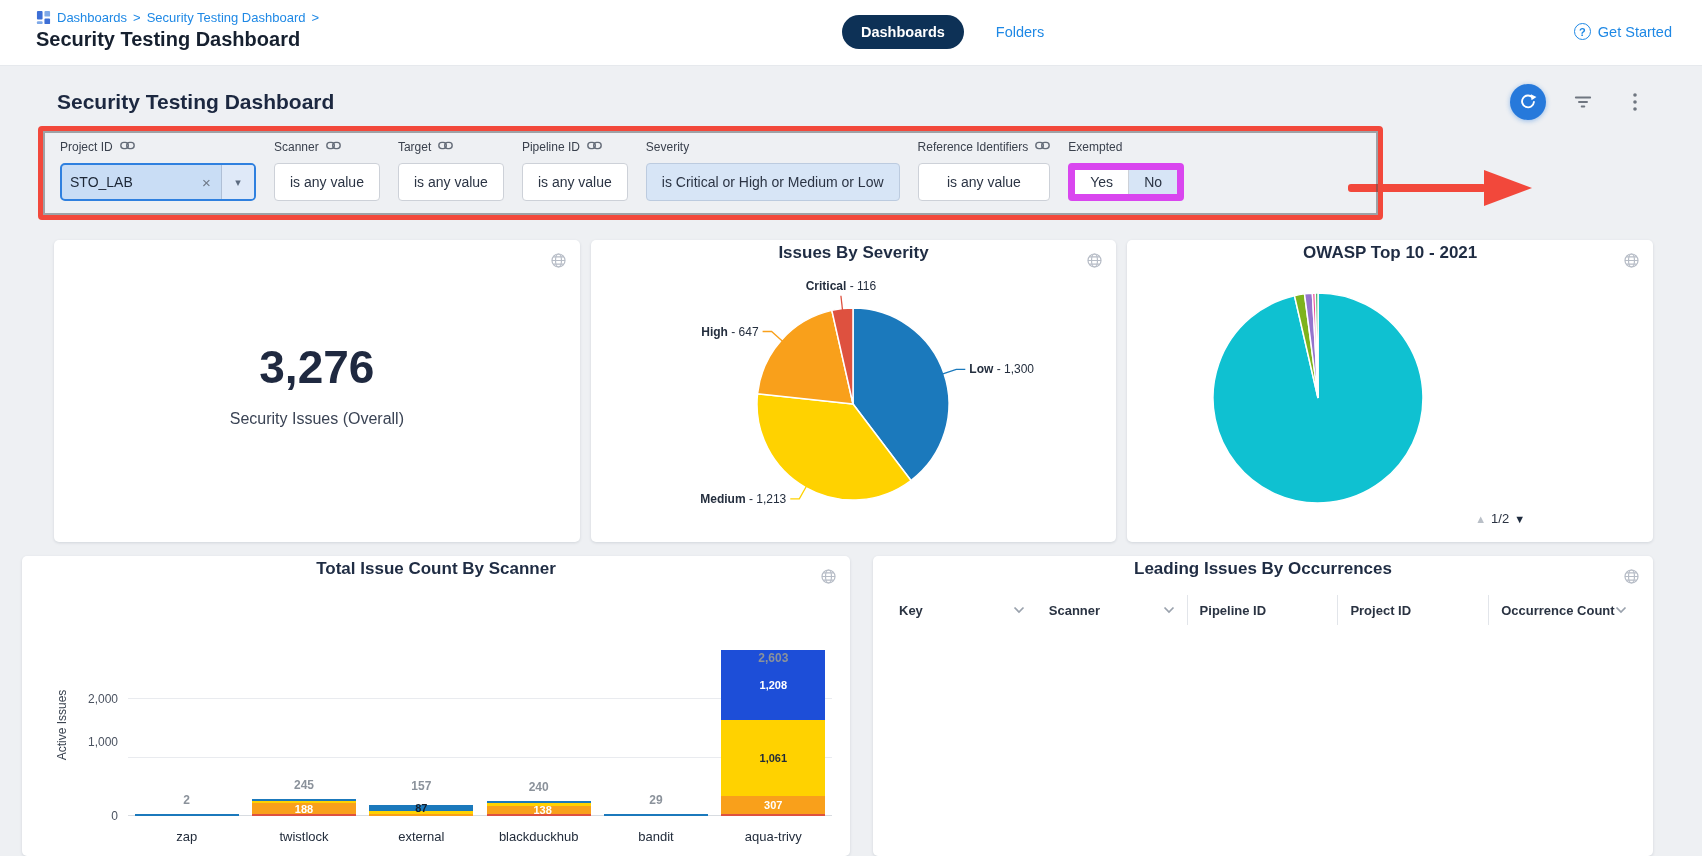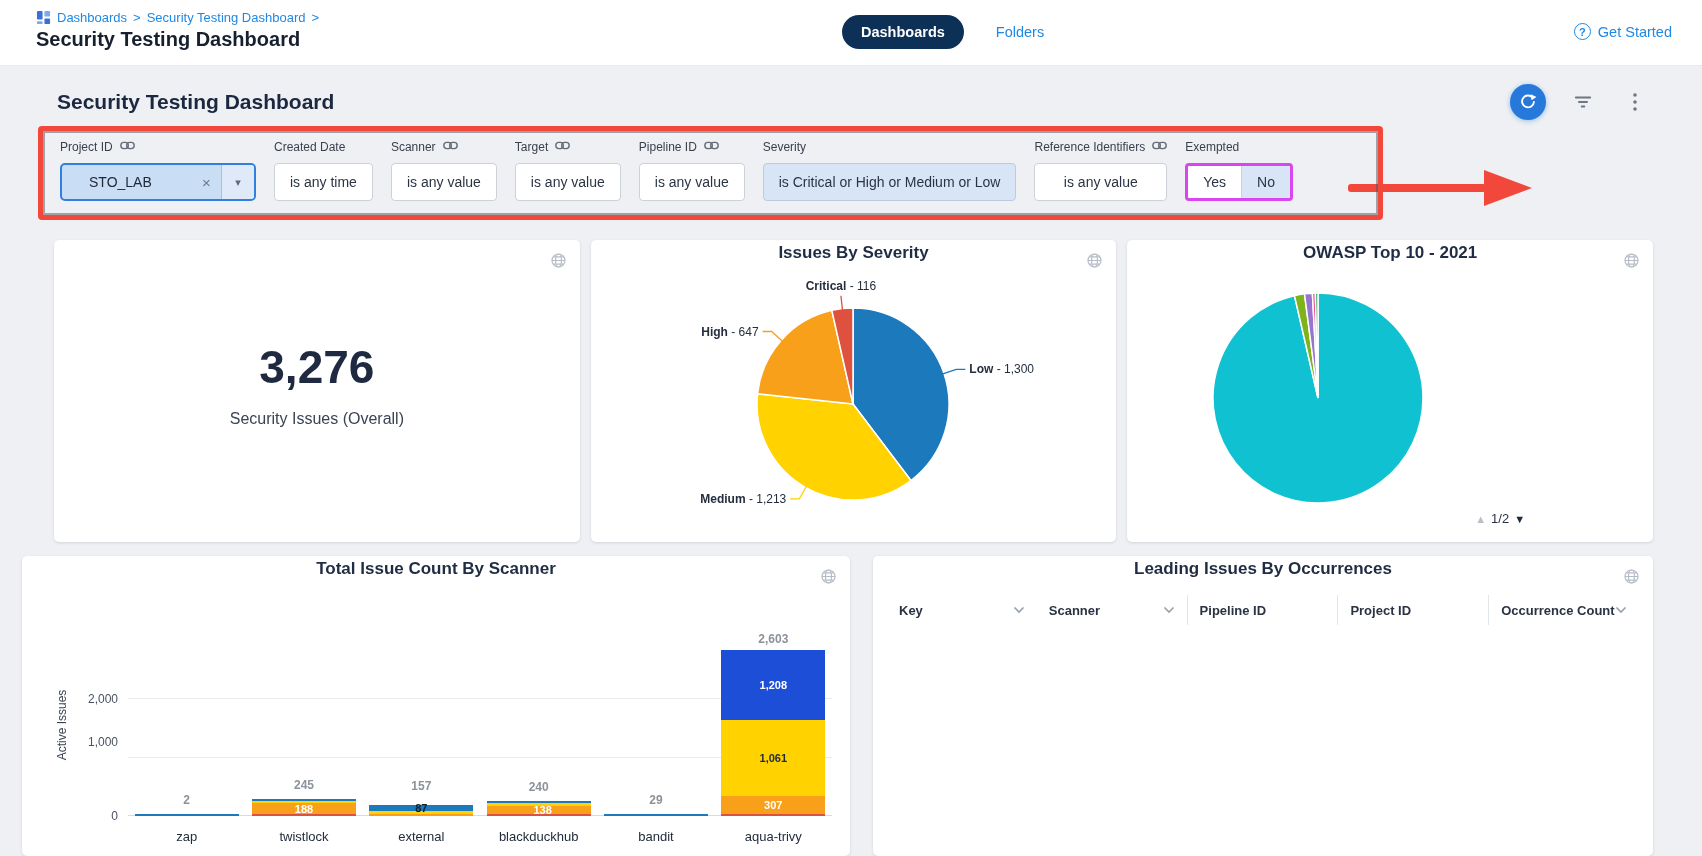--- a/index.html
+++ b/index.html
@@ -31,27 +31,27 @@
     align-items:center;justify-content:center;}
   .annot-arrow{position:absolute;left:1338px;top:86px;pointer-events:none;}
   
   .annot{position:relative;margin:2px 0 0 38px;width:1345px;border:5px solid #F2483B;
     border-radius:4px;box-shadow:inset 0 0 0 2px rgba(78,83,90,.5);padding:9px 14px 14px 17px;}
   .filters-row{display:flex;gap:18px;align-items:flex-start;}
   .flt-lab{display:flex;align-items:center;gap:7px;font-size:12px;color:#3A414D;margin-bottom:9px;}
   .flt-box{height:38px;display:flex;align-items:center;justify-content:center;padding:0 15px;
     background:#fff;border:1px solid #CDD1D8;border-radius:4px;font-size:14px;color:#2B3444;white-space:nowrap;}
   .flt-box.hl{background:#D7E5F6;border-color:#BCCBDF;}
-  .flt-tog{display:flex;height:38px;border:3px solid #d946ef;border-radius:4px;overflow:hidden;background:#fff;}
+  .flt-tog{display:flex;height:38px;border:7px solid #d946ef;border-radius:4px;overflow:hidden;background:#fff;}
   .tg{padding:0 15px;display:flex;align-items:center;font-size:14px;color:#2B3444;}
   .tg + .tg{border-left:1px solid #CDD1D8;}
   .tg.sel{background:#D7E5F6;}
   .pid{display:flex;align-items:stretch;width:196px;height:38px;border:2px solid #2F80DF;
     border-radius:5px;overflow:hidden;background:#C9DDF5;}
-  .pid-txt{flex:1;display:flex;align-items:center;padding-left:27px;font-size:14px;color:#1D2736;}
+  .pid-txt{flex:1;display:flex;align-items:center;padding-left:8px;font-size:14px;color:#1D2736;}
   .pid-x{width:30px;display:flex;align-items:center;justify-content:center;color:#6E7886;
     font-size:15px;border-right:1px solid #AFBFD6;cursor:pointer;}
   .pid-caret{width:32px;display:flex;align-items:center;justify-content:center;background:#DFE9F8;
     color:#5C6B80;font-size:11px;cursor:pointer;}
   
   .row1{display:flex;gap:11px;margin:20px 49px 0 54px;height:302px;}
   .row1 .card{flex:1;}
   .row2{display:flex;gap:23px;margin:14px 49px 0 22px;height:300px;}
   .bar-card{width:828px;flex:none;}
   .table-card{flex:1;}
@@ -166,26 +166,20 @@
               </svg></span>
           </div>
           <div class="pid">
             <span class="pid-txt">STO_LAB</span>
             <span class="pid-x">×</span>
             <span class="pid-caret">▾</span>
           </div>
         </div>
         <div class="flt-group">
           <div class="flt-lab">
-            <span>Created Date</span>
-          </div>
-          <div class="flt-box">is any time</div>
-        </div>
-        <div class="flt-group">
-          <div class="flt-lab">
             <span>Scanner</span>
             <span class="flt-link"><svg width="15" height="11" viewBox="0 0 22 14" fill="none" stroke="#646C78" stroke-width="2">
                 <rect x="1.2" y="2.5" width="11" height="9" rx="4.5"></rect>
                 <rect x="9.8" y="2.5" width="11" height="9" rx="4.5"></rect>
               </svg></span>
           </div>
           <div class="flt-box">is any value</div>
         </div>
         <div class="flt-group">
           <div class="flt-lab">
@@ -364,21 +358,21 @@
                   <div class="seg" style="height: 17.9px; background: rgb(249, 160, 27);">
                     <span class="slab" style="color: rgb(255, 255, 255);">307</span>
                   </div>
                   <div class="seg" style="height: 76px; background: rgb(255, 210, 0);">
                     <span class="slab" style="color: rgb(31, 42, 58);">1,061</span>
                   </div>
                   <div class="seg" style="height: 70.5px; background: #1d4ed8;">
                     <span class="slab" style="color: rgb(255, 255, 255);">1,208</span>
                   </div>
                 </div>
-                <div class="bc-total" style="bottom: 170px;">2,603</div>
+                <div class="bc-total" style="bottom: 151px;">2,603</div>
                 <div class="bc-cat">aqua-trivy</div>
               </div>
             </div>
           </div>
         </div>
     </section>
 
     <section class="card table-card">
       <span class="globe"><svg width="17" height="17" viewBox="0 0 24 24" fill="none" stroke="#B6BCC6" stroke-width="1.7">
             <circle cx="12" cy="12" r="9.2"></circle>

